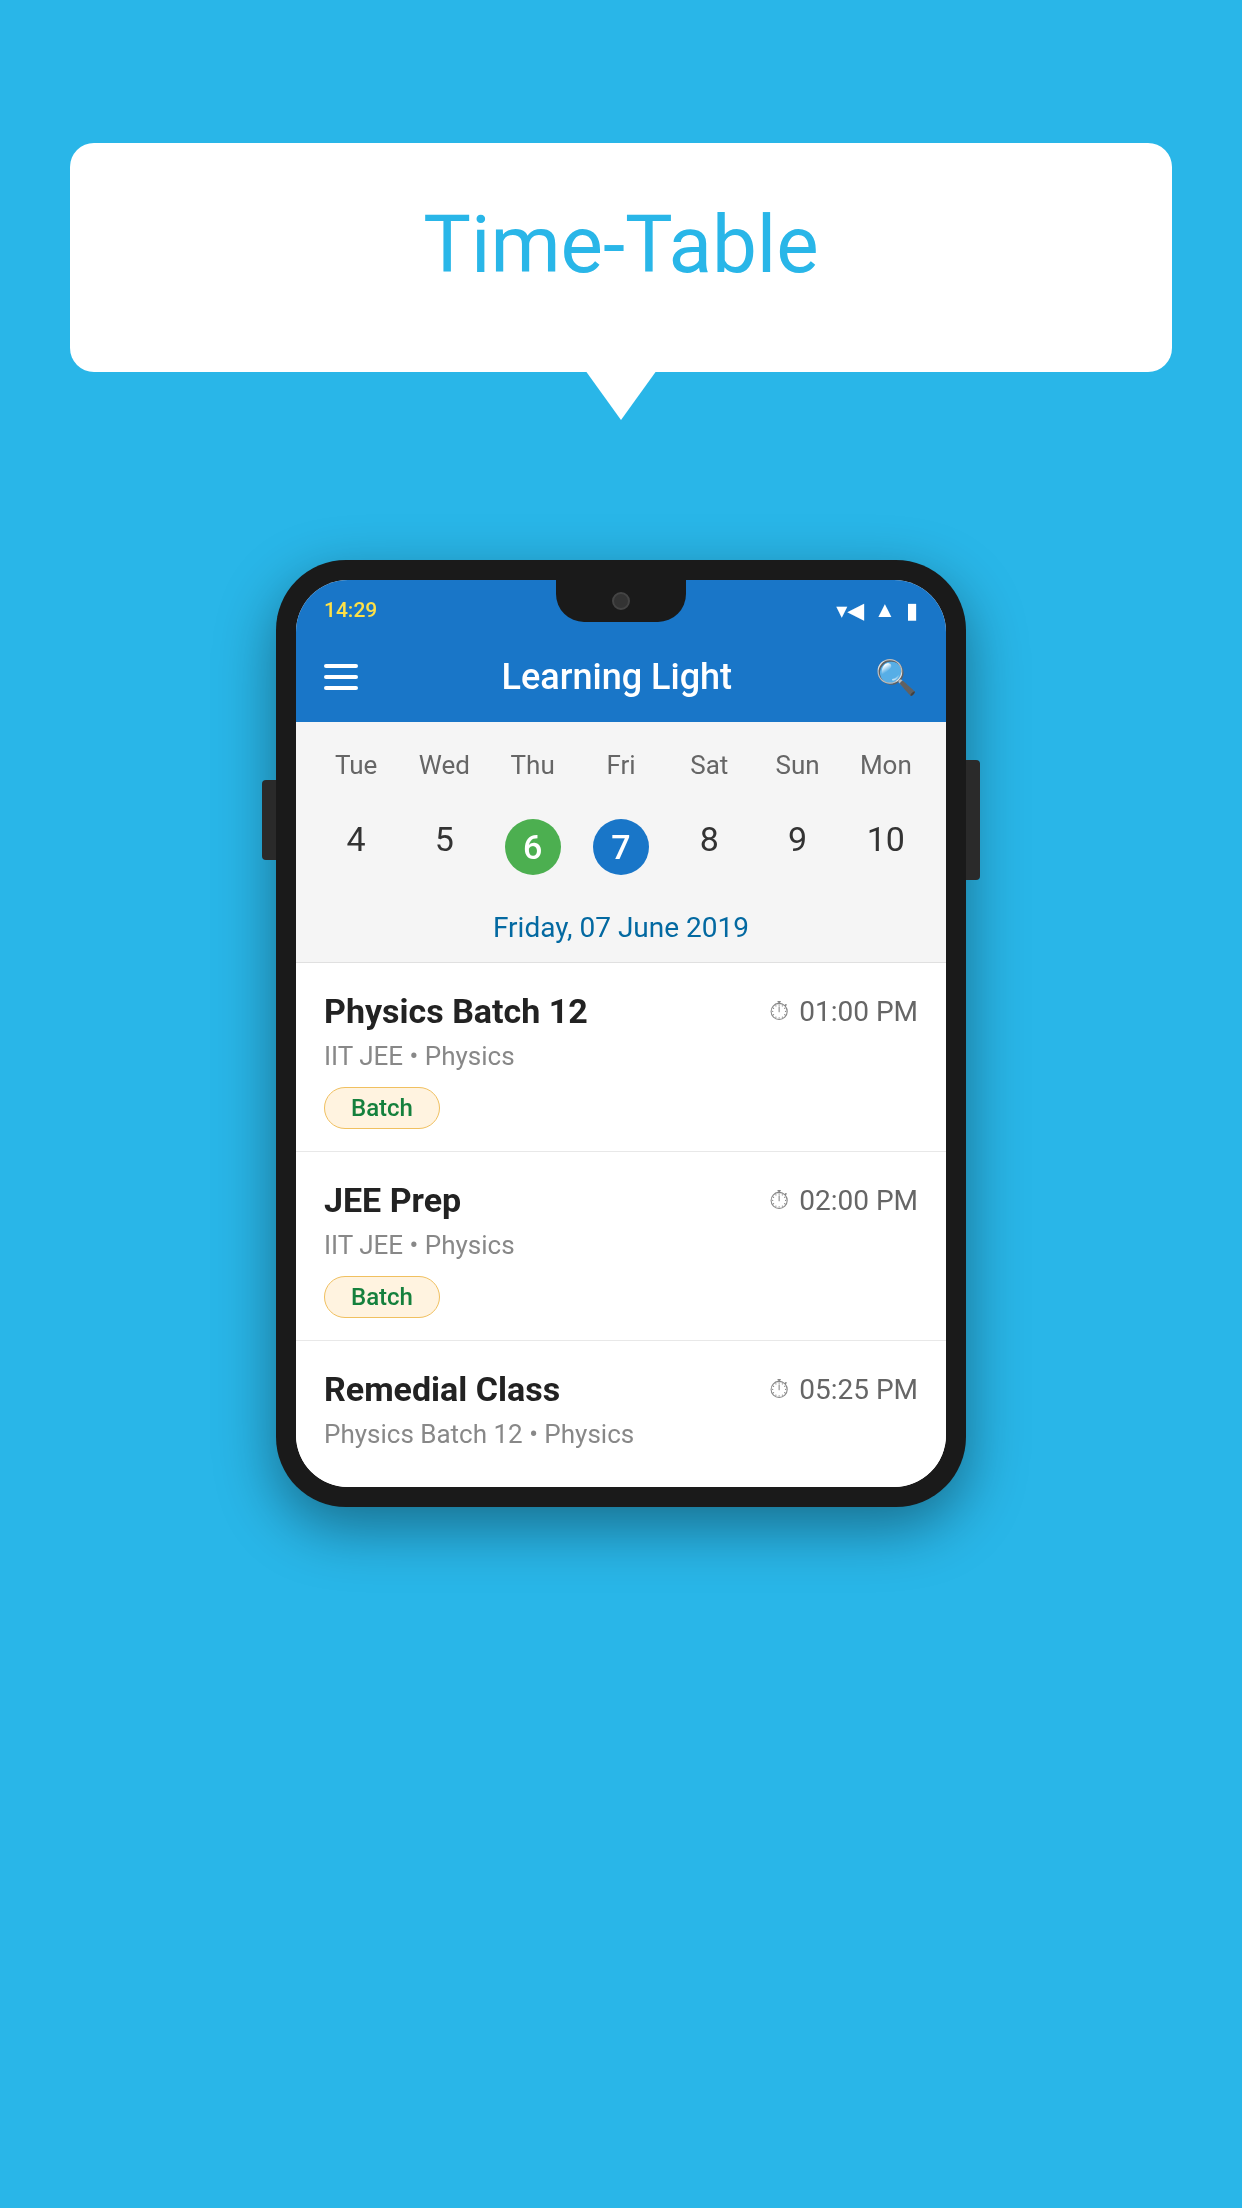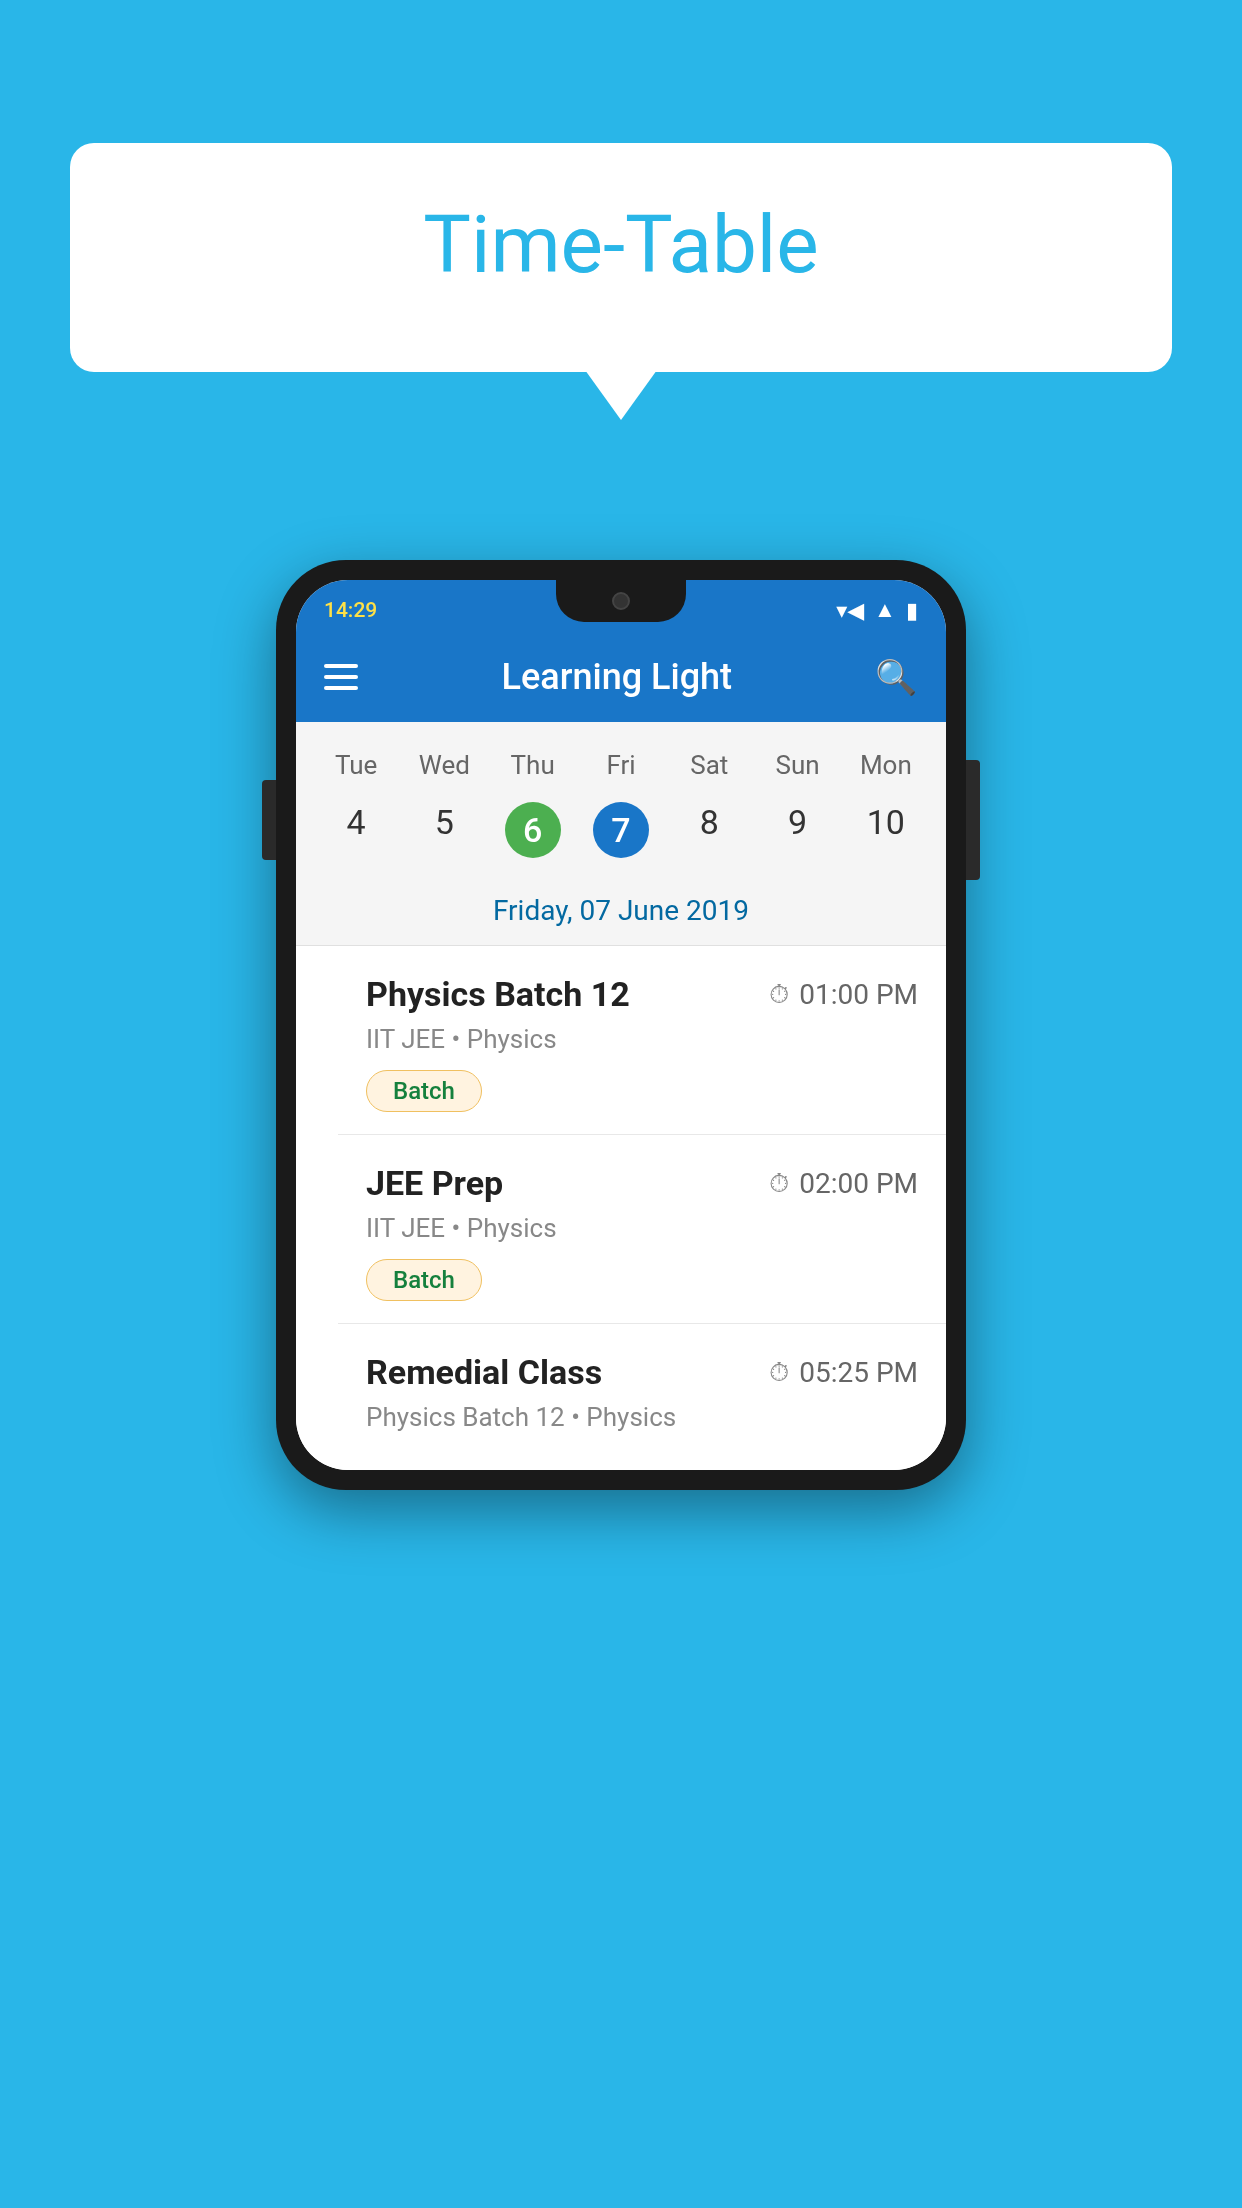--- a/index.html
+++ b/index.html
@@ -192,21 +192,21 @@
     
     .calendar-section {
       background: #f5f5f5;
       padding: 20px 16px 0;
     }
 
     .calendar-days {
       display: grid;
       grid-template-columns: repeat(7, 1fr);
       text-align: center;
-      margin-bottom: 4px;
+      margin-bottom: 21px;
     }
 
     .calendar-day-name {
       color: #666;
       font-size: 26px;
       padding: 8px 0;
     }
 
     .calendar-dates {
       display: grid;
@@ -253,21 +253,20 @@
 
     
     .divider {
       height: 1px;
       background: #e0e0e0;
     }
 
     
     .schedule-list {
       background: white;
-      padding-left: 42px;
     }
 
     .schedule-item {
       padding: 28px 28px 22px;
       border-bottom: 1px solid #e8e8e8;
     }
 
     .schedule-item-header {
       display: flex;
       justify-content: space-between;

